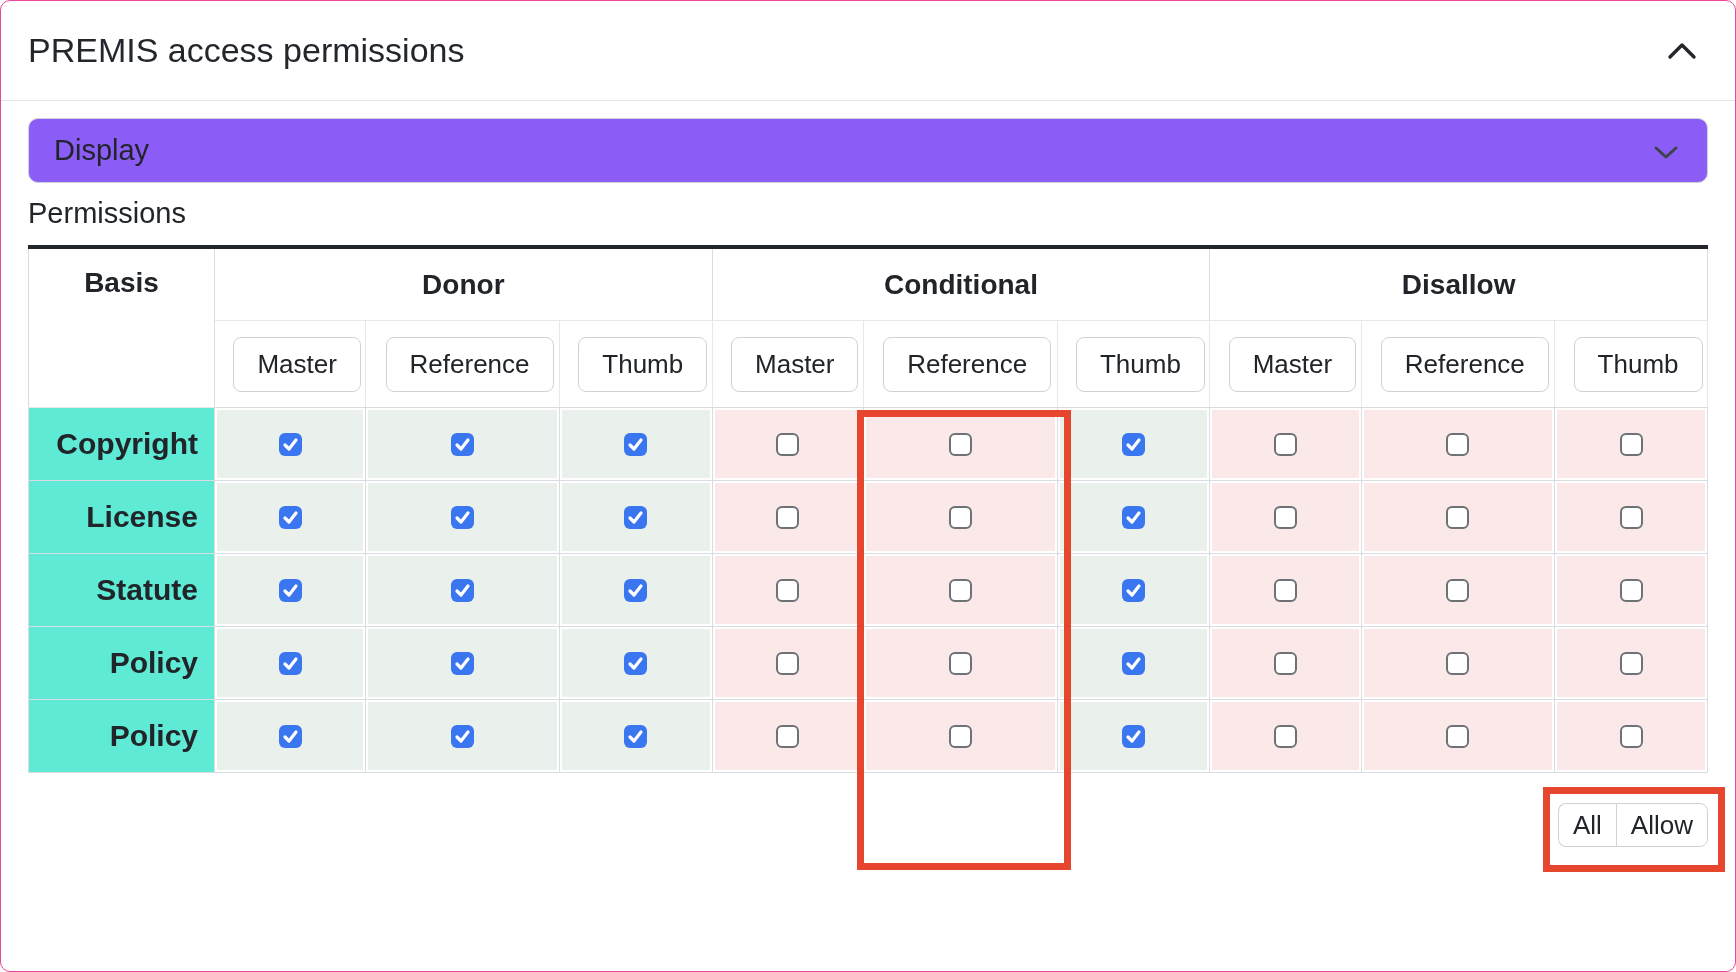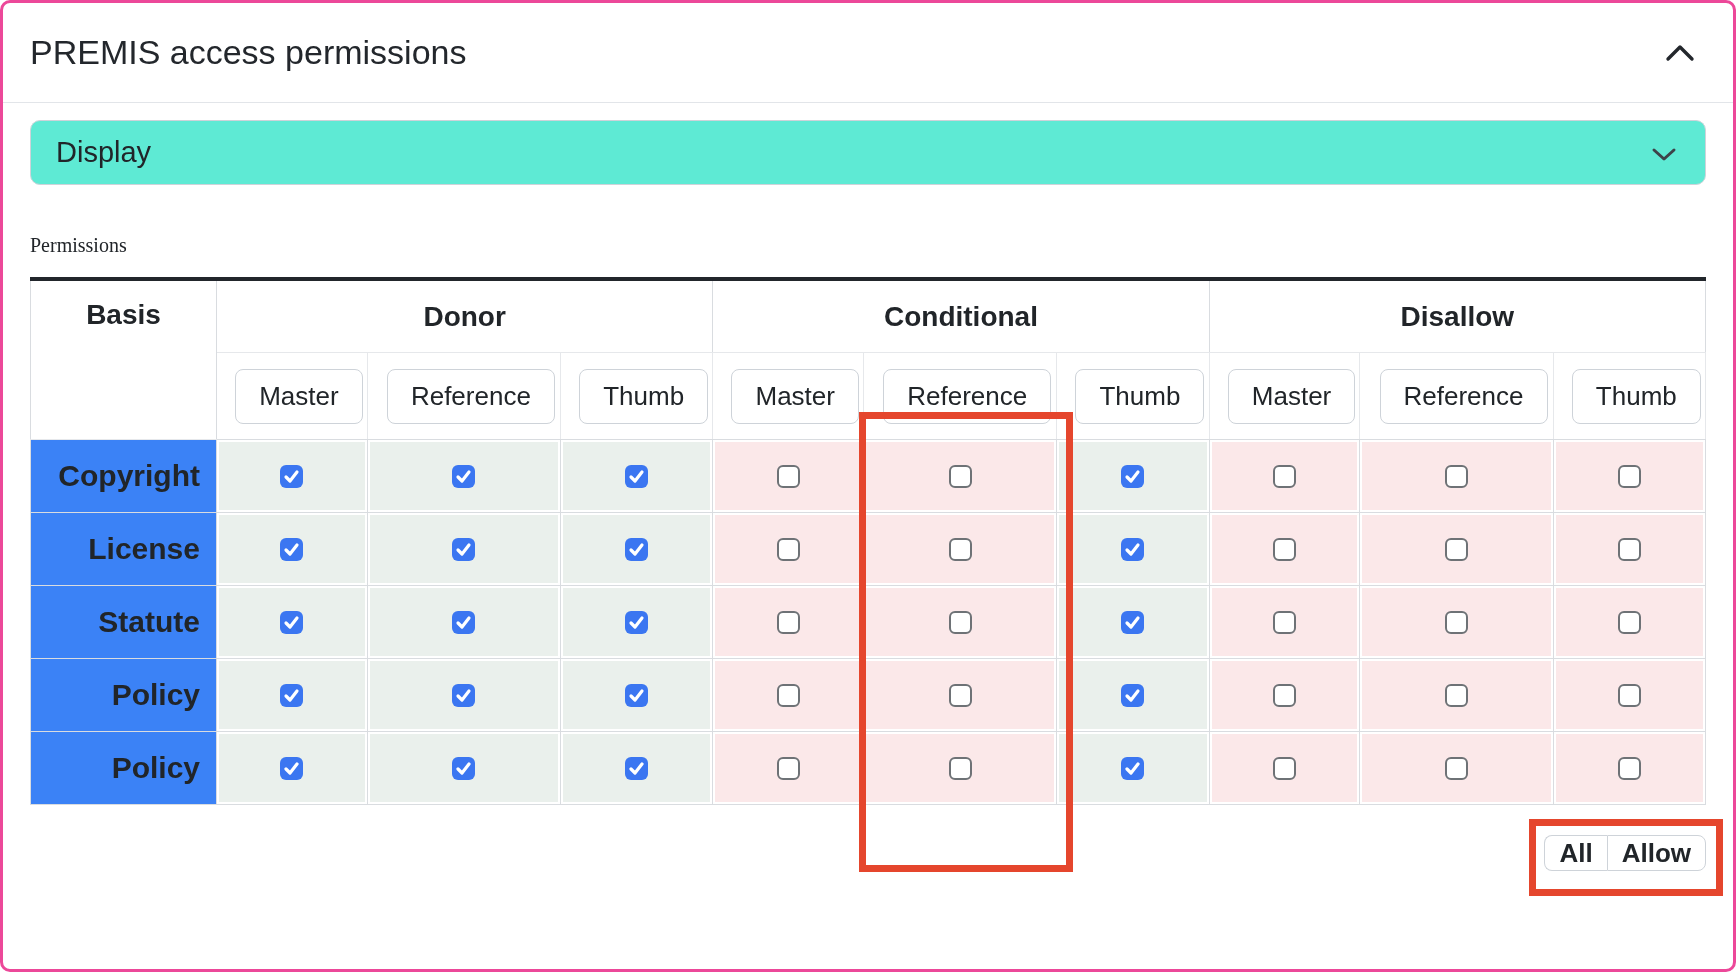--- a/index.html
+++ b/index.html
@@ -13,81 +13,81 @@
     --btn-border:#ced3d9;
   }
   html,body{margin:0;padding:0;background:#fff;}
   body{
     width:1736px;height:972px;position:relative;
     font-family:"Liberation Sans","DejaVu Sans",sans-serif;
     color:var(--text);
   }
   .panel{
     position:absolute;inset:0;box-sizing:border-box;background:#fff;
-    border:3px solid #ec4899;border-radius:10px;overflow:hidden;
+    border:1px solid #ec4899;border-radius:10px;overflow:hidden;
   }
   
   .panel-header{
     height:100px;border-bottom:1px solid #e2e5e9;
     display:flex;align-items:center;justify-content:space-between;
     padding:0 34px 0 27px;box-sizing:border-box;
   }
   .panel-title{font-size:34px;font-weight:400;color:#23272c;}
   .collapse-btn{background:none;border:none;padding:4px;cursor:pointer;line-height:0;}
   
   .content{padding:0 27px;}
   .field-label{margin-top:37px;font-size:29px;line-height:34px;}
   .select{
     margin-top:17px;height:65px;box-sizing:border-box;
-    border:1px solid var(--btn-border);border-radius:10px;background:#5eead4;
+    border:1px solid var(--btn-border);border-radius:10px;background:#8b5cf6;
     display:flex;align-items:center;justify-content:space-between;
     padding:0 28px 0 25px;font-size:29px;cursor:pointer;
   }
-  .perm-label{margin-top:43px;font-size:20px;line-height:34px;font-family:Liberation Serif, serif;}
+  .perm-label{margin-top:13px;font-size:29px;line-height:34px;}
   
   table.perm{
     width:100%;border-collapse:collapse;margin-top:15px;
     border-top:4px solid #22262b;
   }
   table.perm th,table.perm td{border:1px solid var(--cell-border);}
   tr.grprow th{
     height:69px;font-size:28px;font-weight:bold;color:var(--text);
     text-align:center;border-bottom:1px solid var(--light-border);background:#fff;
   }
   th.basis{width:186px;vertical-align:top;padding-top:18px;box-sizing:border-box;}
   tr.subrow th{
     height:84px;background:#fff;font-weight:normal;text-align:center;
     border:1px solid var(--light-border);border-bottom:1px solid var(--cell-border);
   }
   .colbtn{
     display:inline-block;border:1px solid var(--btn-border);border-radius:8px;
     padding:11px 23px;font-size:26px;color:var(--text);background:#fff;cursor:pointer;margin-left:14px;
   }
   tbody th.rowlabel{
-    background:#3b82f6;text-align:right;padding-right:16px;
+    background:#5eead4;text-align:right;padding-right:16px;
     font-size:30px;font-weight:bold;height:73px;box-sizing:border-box;
   }
   tbody td.cell{height:73px;padding:2px;box-sizing:border-box;background:#fff;}
   .fill{height:100%;display:flex;align-items:center;justify-content:center;}
   .fill.green{background:var(--tint-green);}
   .fill.pink{background:var(--tint-pink);}
   .cb{width:23px;height:23px;border-radius:6px;box-sizing:border-box;cursor:pointer;}
   .cb.on{background:var(--cb-blue);display:flex;align-items:center;justify-content:center;}
   .cb.off{background:#fff;border:2px solid #6e7276;}
   
   .footer{display:flex;justify-content:flex-end;padding-top:14px;}
   .footer-hl{
     border:7px solid var(--red);
     padding:9px 10px 18px 8px;margin-right:-17px;background:#fff;
   }
   .btngroup{display:flex;}
   .btn{
-    height:36px;display:flex;align-items:center;padding:0 14px;
+    height:44px;display:flex;align-items:center;padding:0 14px;
     font-size:26px;border:1px solid var(--btn-border);background:#fff;
-    color:var(--text);cursor:pointer;box-sizing:border-box;font-weight:bold;
+    color:var(--text);cursor:pointer;box-sizing:border-box;
   }
   .btn-all{border-radius:8px 0 0 8px;border-right:none;}
   .btn-none{border-radius:0 8px 8px 0;}
   
   #col-highlight{
     position:absolute;border:7px solid var(--red);
     box-sizing:border-box;pointer-events:none;
   }
 </style>
 </head>

